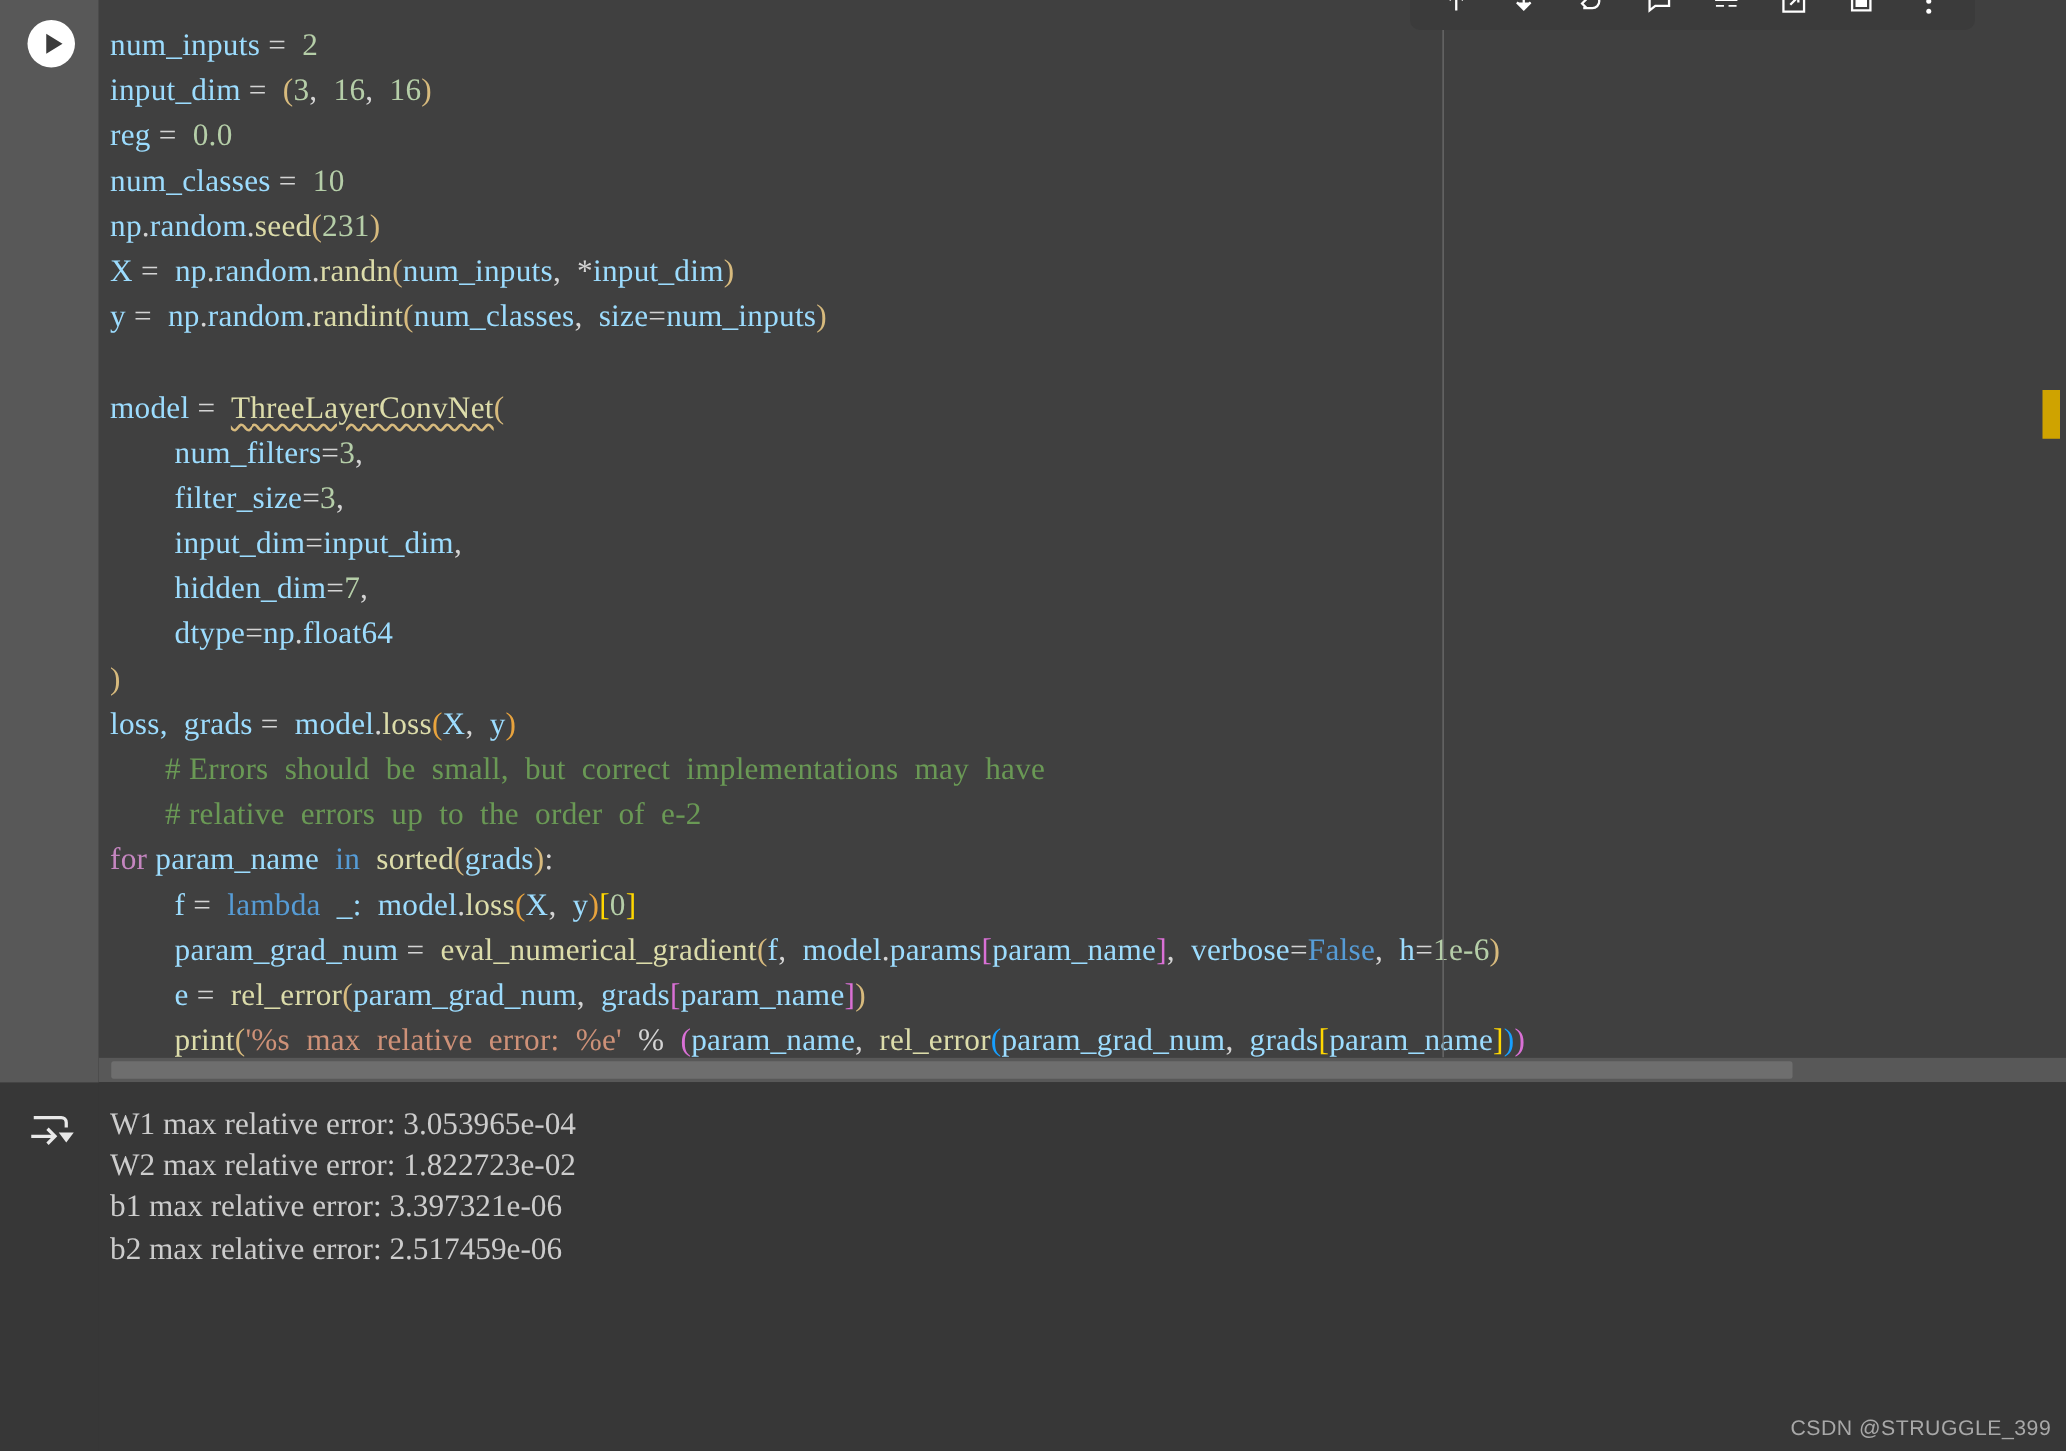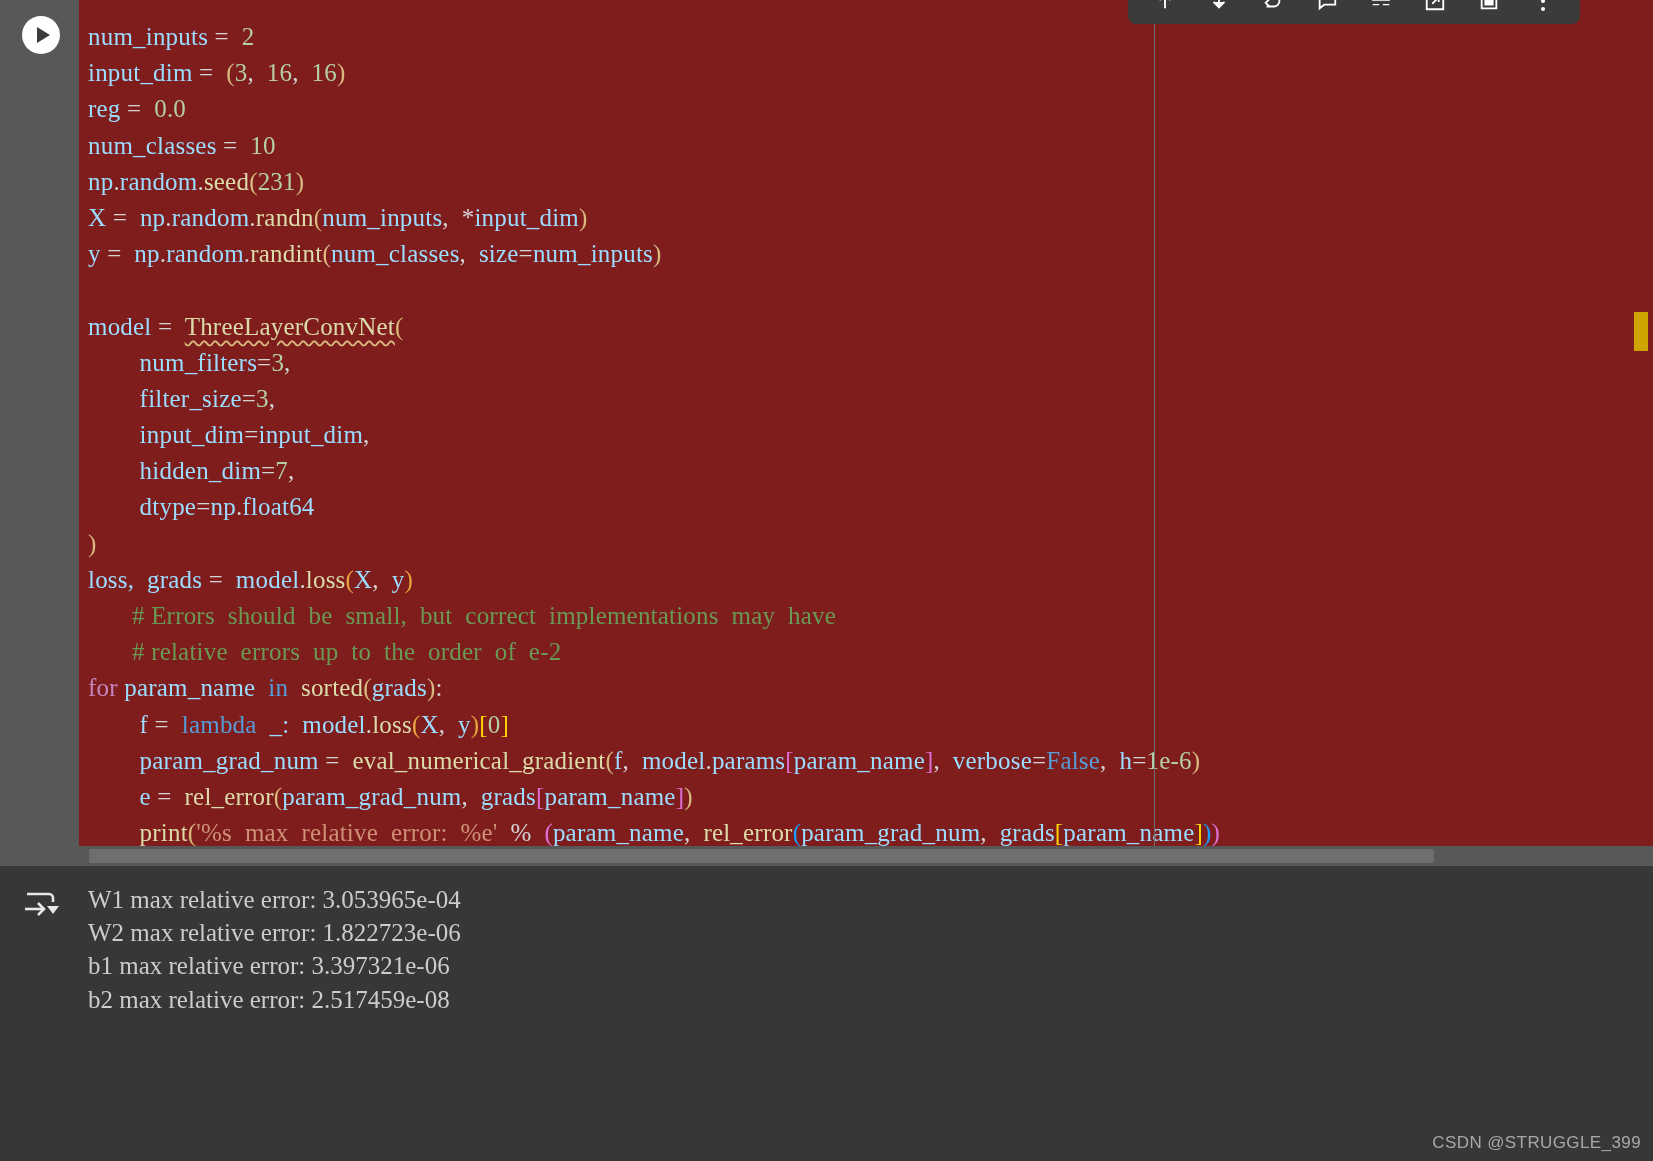--- a/index.html
+++ b/index.html
@@ -73,21 +73,21 @@
     border-bottom: 8px solid transparent;
     margin-left: 4px;
   }
 
   
   .code-area {
     position: absolute;
     left: 79px; top: 0;
     width: 1574px;
     height: 846px;
-    background: #7f1d1d;
+    background: #404040;
     overflow: hidden;
   }
   .code-lines {
     position: absolute;
     left: 9px; top: 19px;
     white-space: pre;
     font-family: "Liberation Serif", serif;
     font-size: 25px;
     line-height: 36.2px;
     letter-spacing: 0.2px;
@@ -294,17 +294,17 @@
     <div class="output-gutter">
       <div class="output-icon" title="Cell Output">
         <svg width="44" height="40" viewBox="0 0 44 40" fill="none" stroke="#e8e8e8" stroke-width="2.6">
           <path d="M8 12h22a4 4 0 0 1 4 4v4"></path>
           <path d="M6 27h18"></path>
           <path d="M19 21l6 6-6 6" fill="none"></path>
           <path d="M28 24l6 8 6-8z" fill="#e8e8e8" stroke="none"></path>
         </svg>
       </div>
     </div>
-    <div class="output-text" id="output-text"><div>W1 max relative error: 3.053965e-04</div><div>W2 max relative error: 1.822723e-06</div><div>b1 max relative error: 3.397321e-06</div><div>b2 max relative error: 2.517459e-08</div></div>
+    <div class="output-text" id="output-text"><div>W1 max relative error: 3.053965e-04</div><div>W2 max relative error: 1.822723e-02</div><div>b1 max relative error: 3.397321e-06</div><div>b2 max relative error: 2.517459e-06</div></div>
     <div class="watermark">CSDN @STRUGGLE_399</div>
   </div>
 
 </div>
 
 </body></html>

